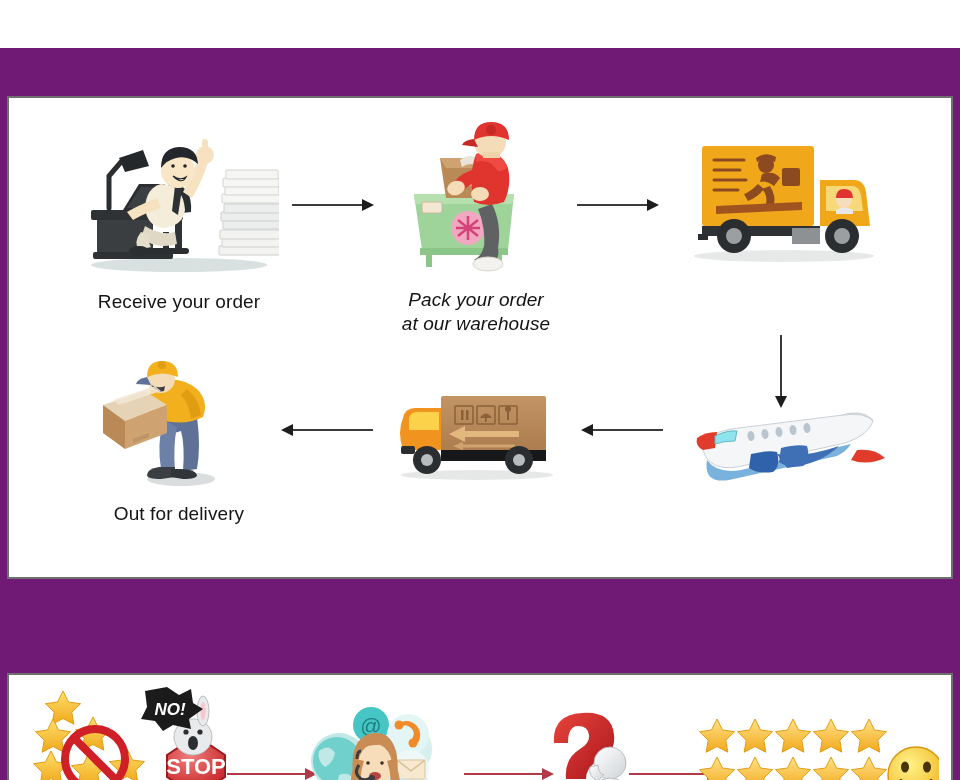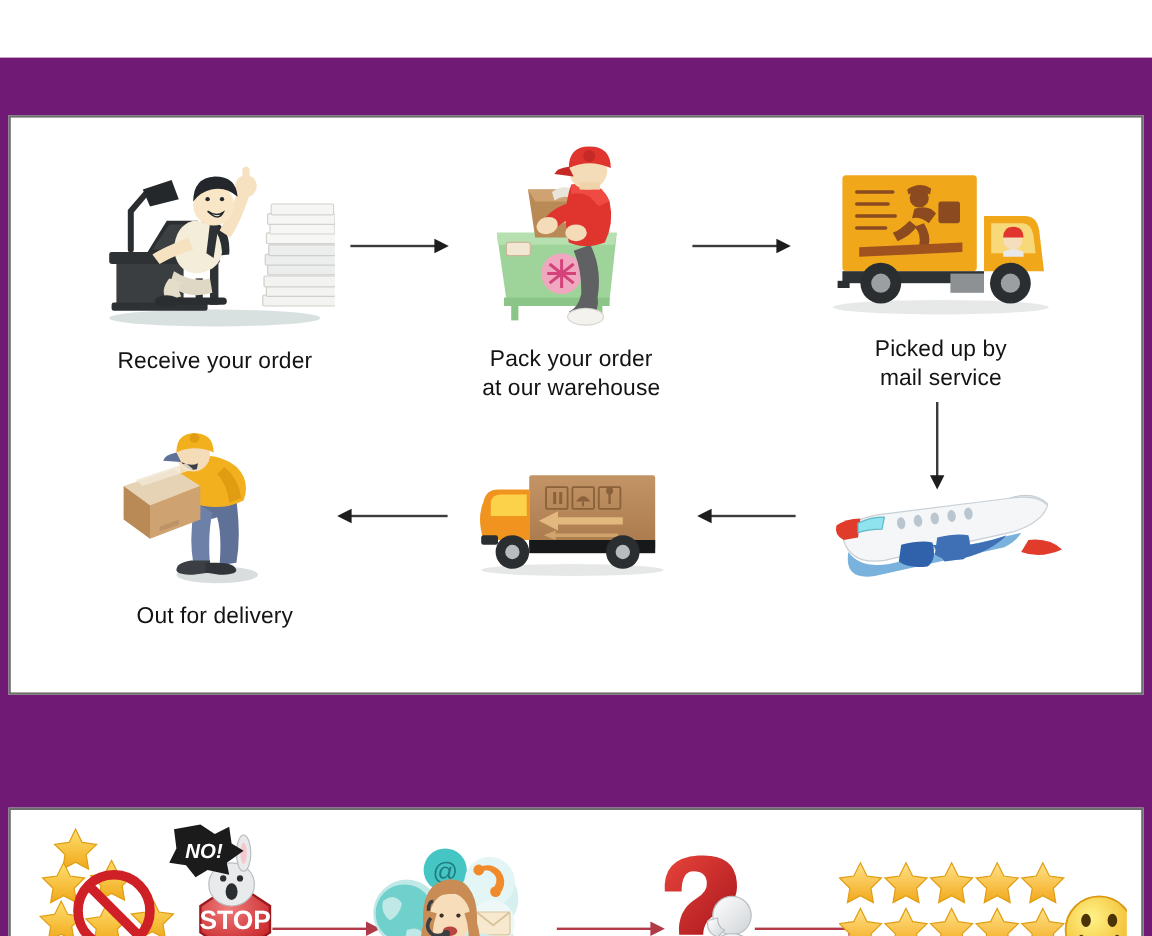--- a/index.html
+++ b/index.html
@@ -167,21 +167,21 @@
         </svg>
       </div>
       <div class="step-label" style="margin-top:12px;">Receive your order</div>
     </div>
 
     <div class="arrow-h right" style="left:283px; top:100px; width:82px;">
       <div class="shaft"></div>
       <div class="head"></div>
     </div>
 
-    <div class="step" style="left:372px; top:18px; width:190px;">
+    <div class="step" style="left:372px; top:18px; width:190px;font-style:italic;">
       <div class="step-art art" style="width:160px;height:162px;">
         <svg width="160" height="162" viewBox="0 0 160 162">
 
           <path d="M18 78 L118 78 L112 134 L26 134 Z" fill="#9ed49a"></path>
           <path d="M18 78 L118 78 L116 88 L19 88 Z" fill="#b7e0b0"></path>
           <rect x="24" y="132" width="88" height="7" fill="#8cc588"></rect>
           <rect x="30" y="139" width="6" height="12" fill="#8cc588"></rect>
           <rect x="100" y="139" width="6" height="12" fill="#8cc588"></rect>
 
           <circle cx="72" cy="112" r="17" fill="#f0a8c0"></circle>
@@ -259,22 +259,20 @@
           <path d="M152 70 q0 -9 8 -9 q9 0 9 9 Z" fill="#e0342f"></path>
           <path d="M152 82 q8 -5 17 0 l0 4 l-17 0 Z" fill="#e8e8e8"></path>
 
           <circle cx="50" cy="108" r="17" fill="#2b2e30"></circle>
             <circle cx="50" cy="108" r="8" fill="#9b9fa1"></circle>
           <circle cx="158" cy="108" r="17" fill="#2b2e30"></circle>
             <circle cx="158" cy="108" r="8" fill="#9b9fa1"></circle>
           <rect x="14" y="106" width="10" height="6" fill="#2b2e30"></rect>
         </svg>
       </div>
-      <div class="step-label" style="margin-top:12px;">Picked up by
-mail service</div>
     </div>
 
     <div class="arrow-v" style="left:765px; top:237px; height:73px;">
       <div class="shaft"></div>
       <div class="head"></div>
     </div>
 
     <div class="step" style="left:665px; top:300px; width:230px;">
       <div class="step-art art" style="width:200px;height:100px;">
         <svg width="200" height="100" viewBox="0 0 200 100">

